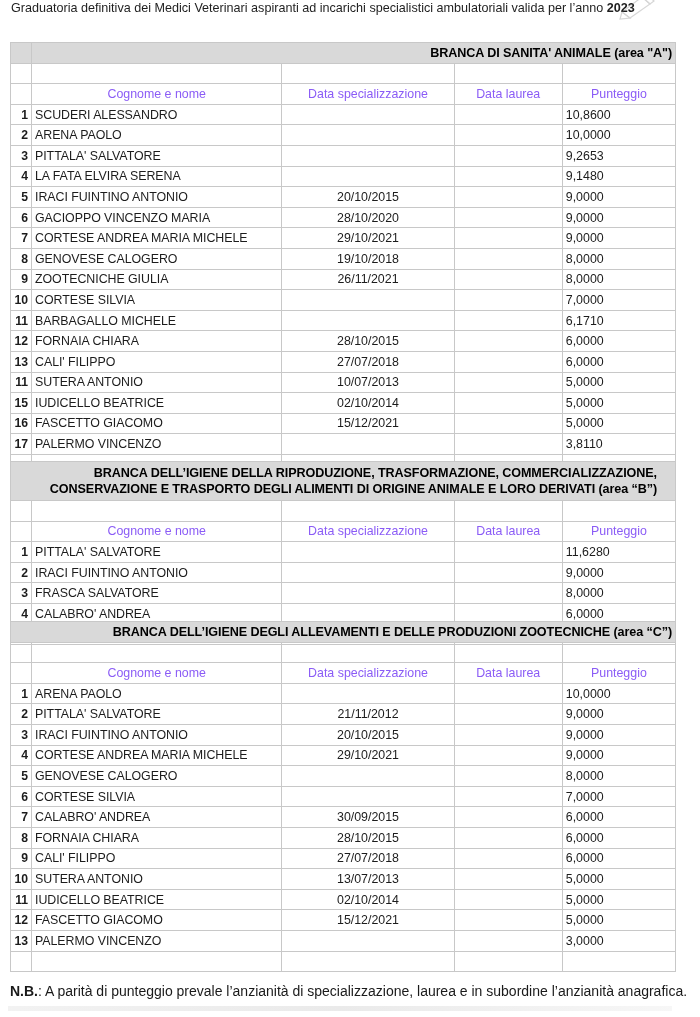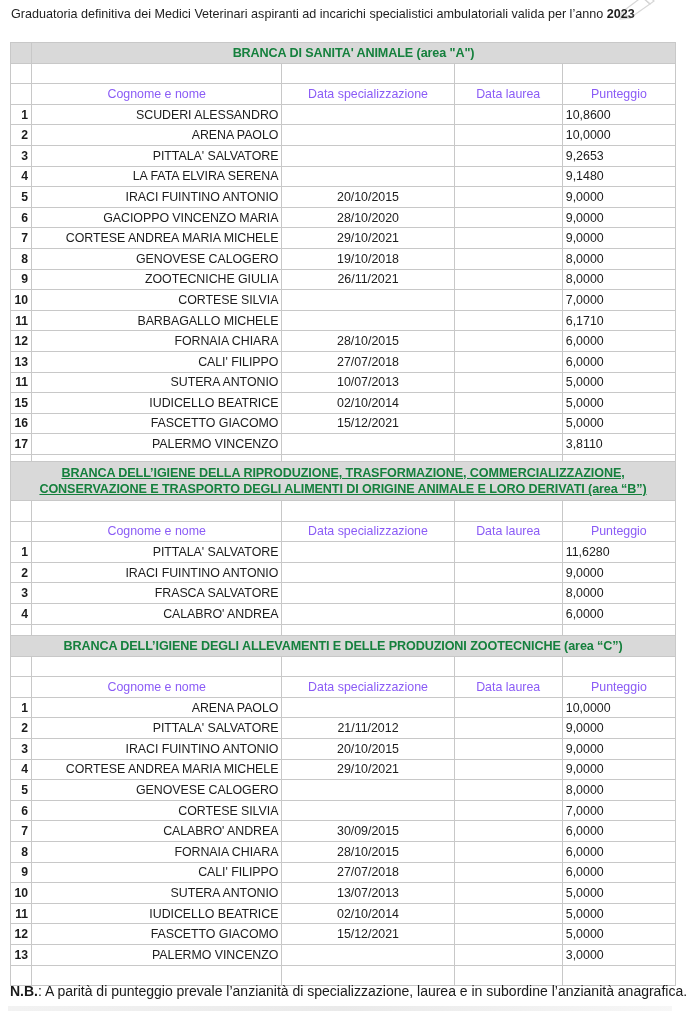--- a/index.html
+++ b/index.html
@@ -19,21 +19,21 @@
     position: relative;
     width: 700px;
     height: 1017px;
     box-sizing: border-box;
   }
 
   
   .doc-title {
     position: absolute;
     left: 11px;
-    top: 6px;
+    top: 0;
     width: 670px;
     font-size: 12.6px;
     line-height: 17px;
     white-space: nowrap;
     color: #1e1e1e;
   }
   .doc-title .year {
     font-weight: bold;
   }
 
@@ -73,34 +73,33 @@
   
   col.c-rank  { width: 21px; }
   col.c-name  { width: 250px; }
   col.c-spec  { width: 172px; }
   col.c-laur  { width: 108px; }
   col.c-punt  { width: 113px; }
 
   
   td.banner {
     background: #d9d9d9;
-    text-align: center;
+    text-align: right;
     font-weight: bold;
     font-size: 12.6px;
     letter-spacing: -0.1px;
     height: 21px;
     border: 1px solid #c0c0c0;
-    color: #15803d;
+    color: #000000;
   }
   td.banner.two-line {
     height: 36px;
     line-height: 16px;
     white-space: normal;
-    padding: 1px 4px;
-    text-decoration: underline;
+    padding: 1px 18px;
   }
   td.banner-blank {
     background: #d9d9d9;
     border: 1px solid #c0c0c0;
     height: 21px;
   }
 
   
   td.colhead {
     text-align: center;
@@ -110,21 +109,21 @@
   }
 
   
   td.rank {
     text-align: right;
     font-weight: bold;
     font-size: 12.2px;
     padding-right: 4px;
   }
   td.name {
-    text-align: right;
+    text-align: left;
     padding-left: 5px;
     letter-spacing: -0.05px;
   }
   td.spec, td.laur {
     text-align: center;
   }
   td.punt {
     text-align: left;
     padding-right: 18px;
   }
@@ -393,21 +392,21 @@
           <td></td>
           <td></td>
           <td></td>
           <td></td>
           <td></td>
         </tr>
       </tbody>
     </table>
   </div>
 
-  <div class="tbl-wrap" style="top:635px;">
+  <div class="tbl-wrap" style="top:621px;">
     <table class="grid">
       <colgroup>
         <col class="c-rank">
           <col class="c-name">
           <col class="c-spec">
           <col class="c-laur">
           <col class="c-punt">
       </colgroup>
       <tbody>
         <tr>

